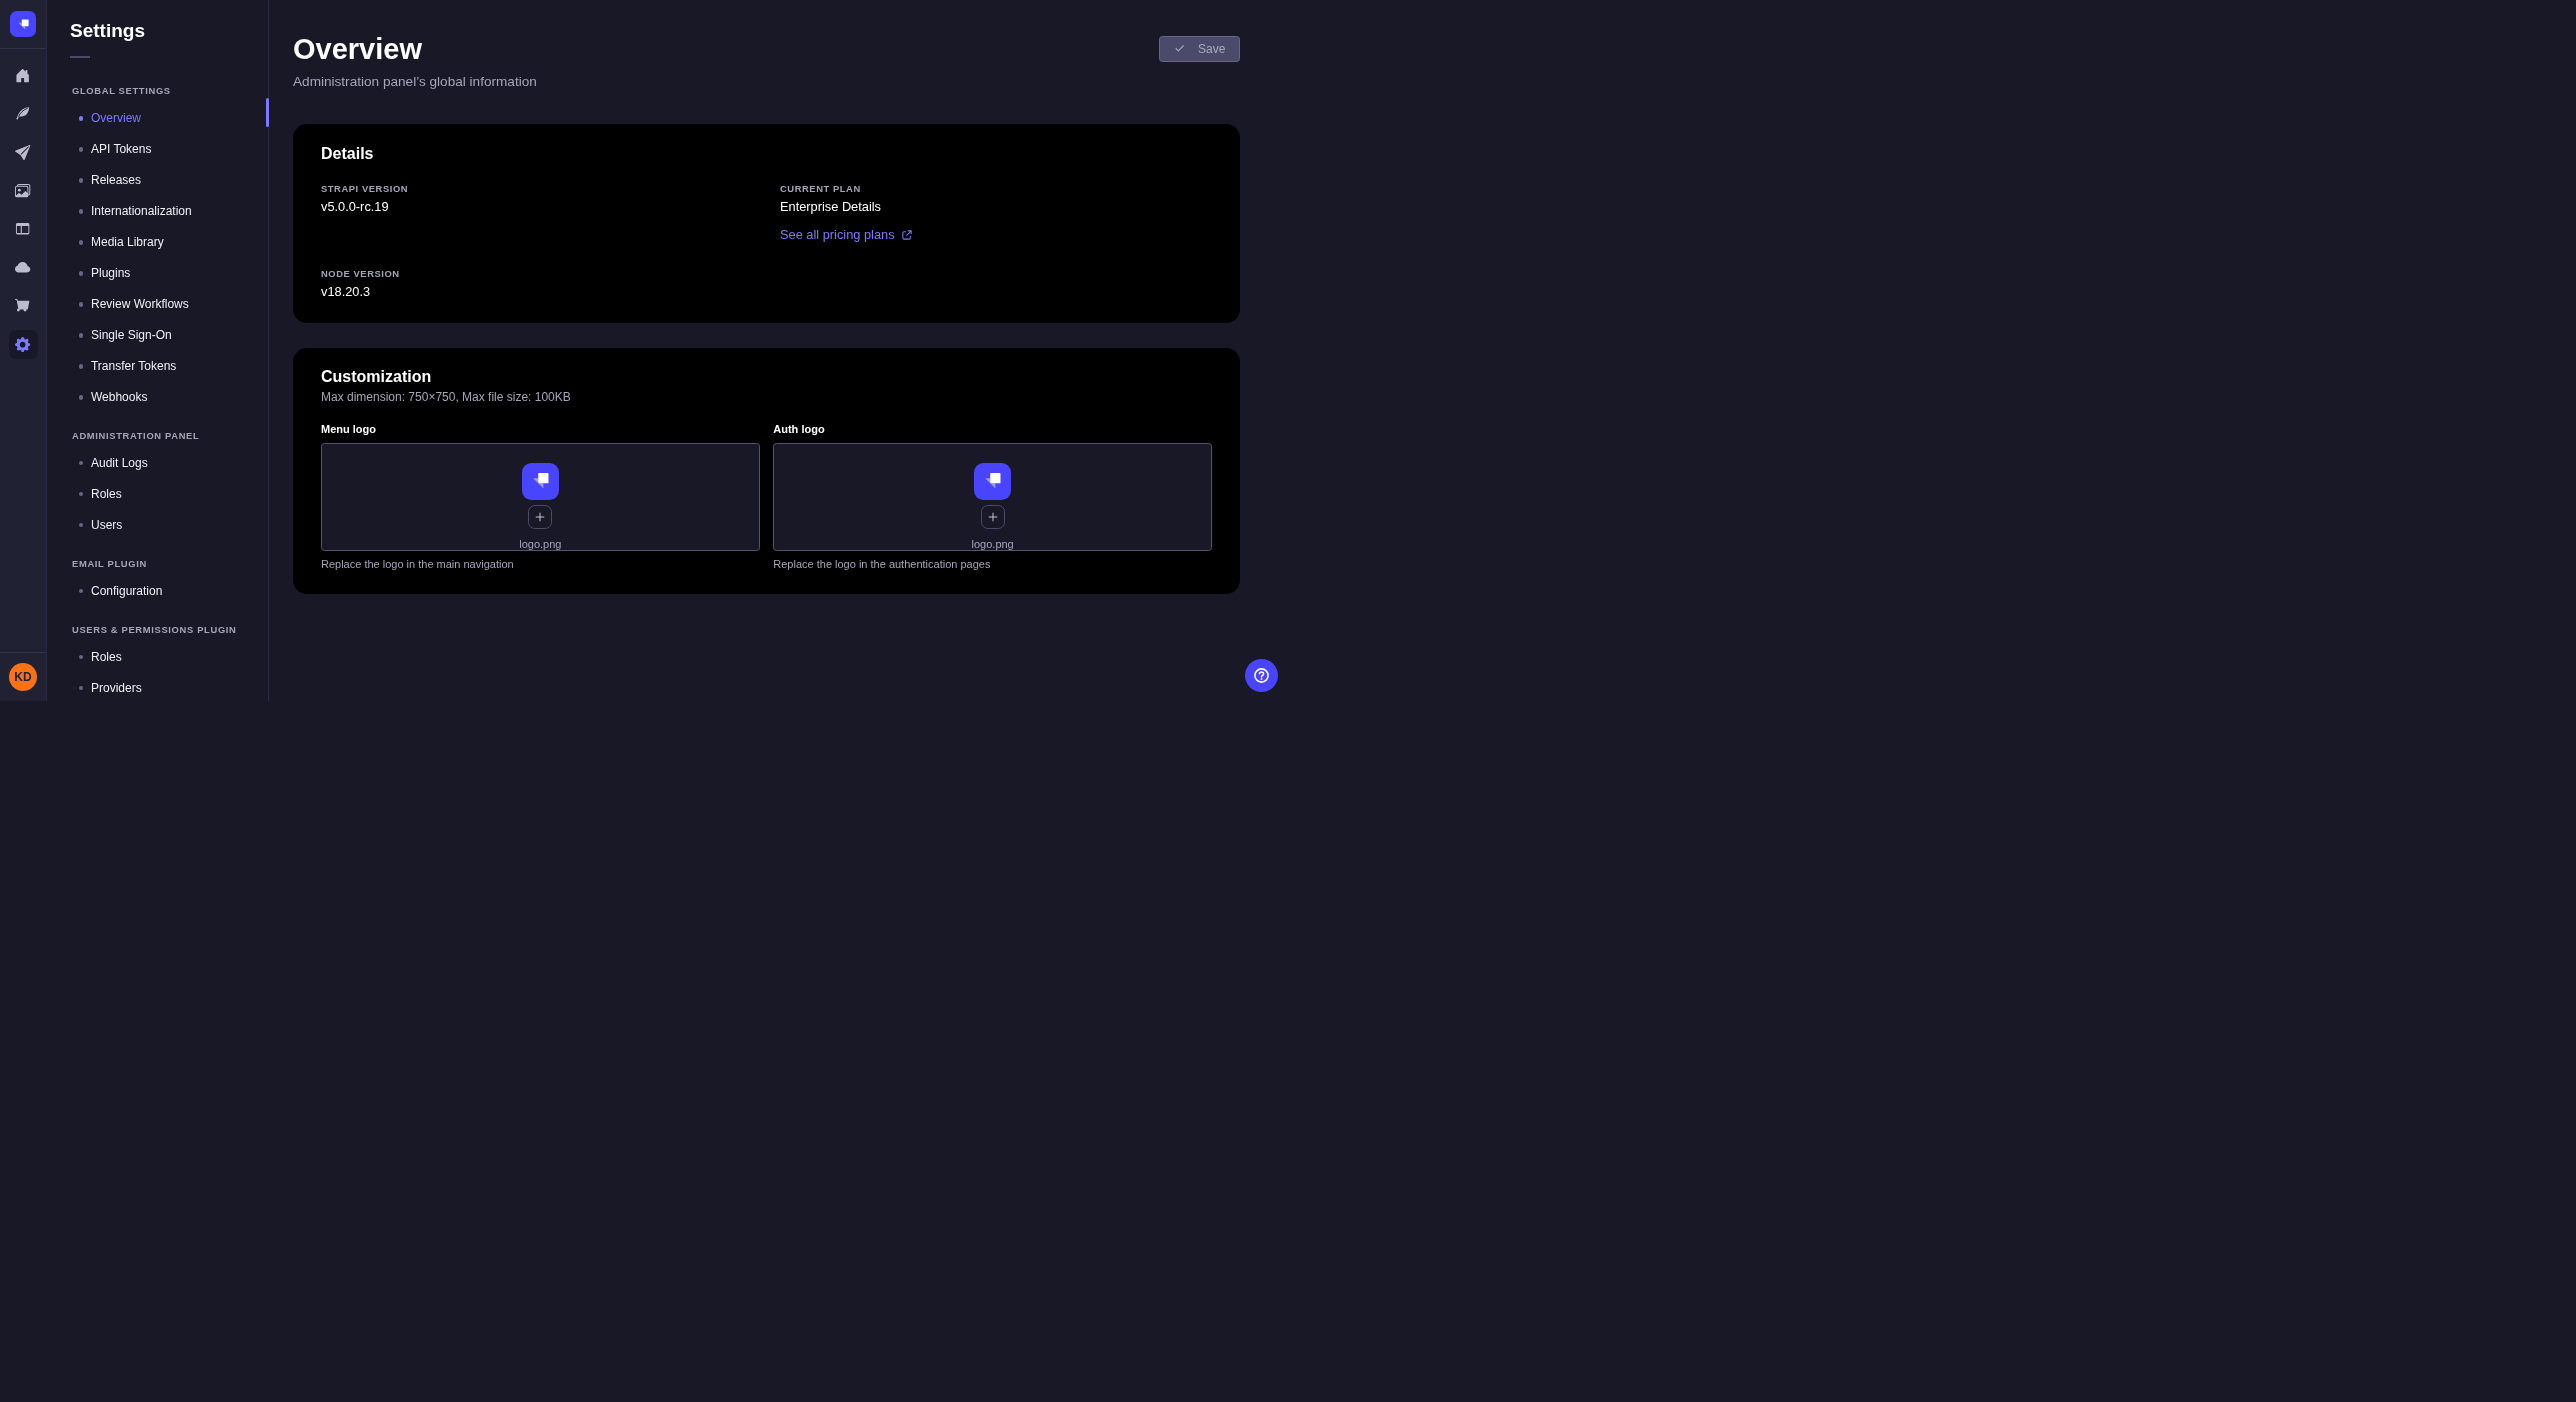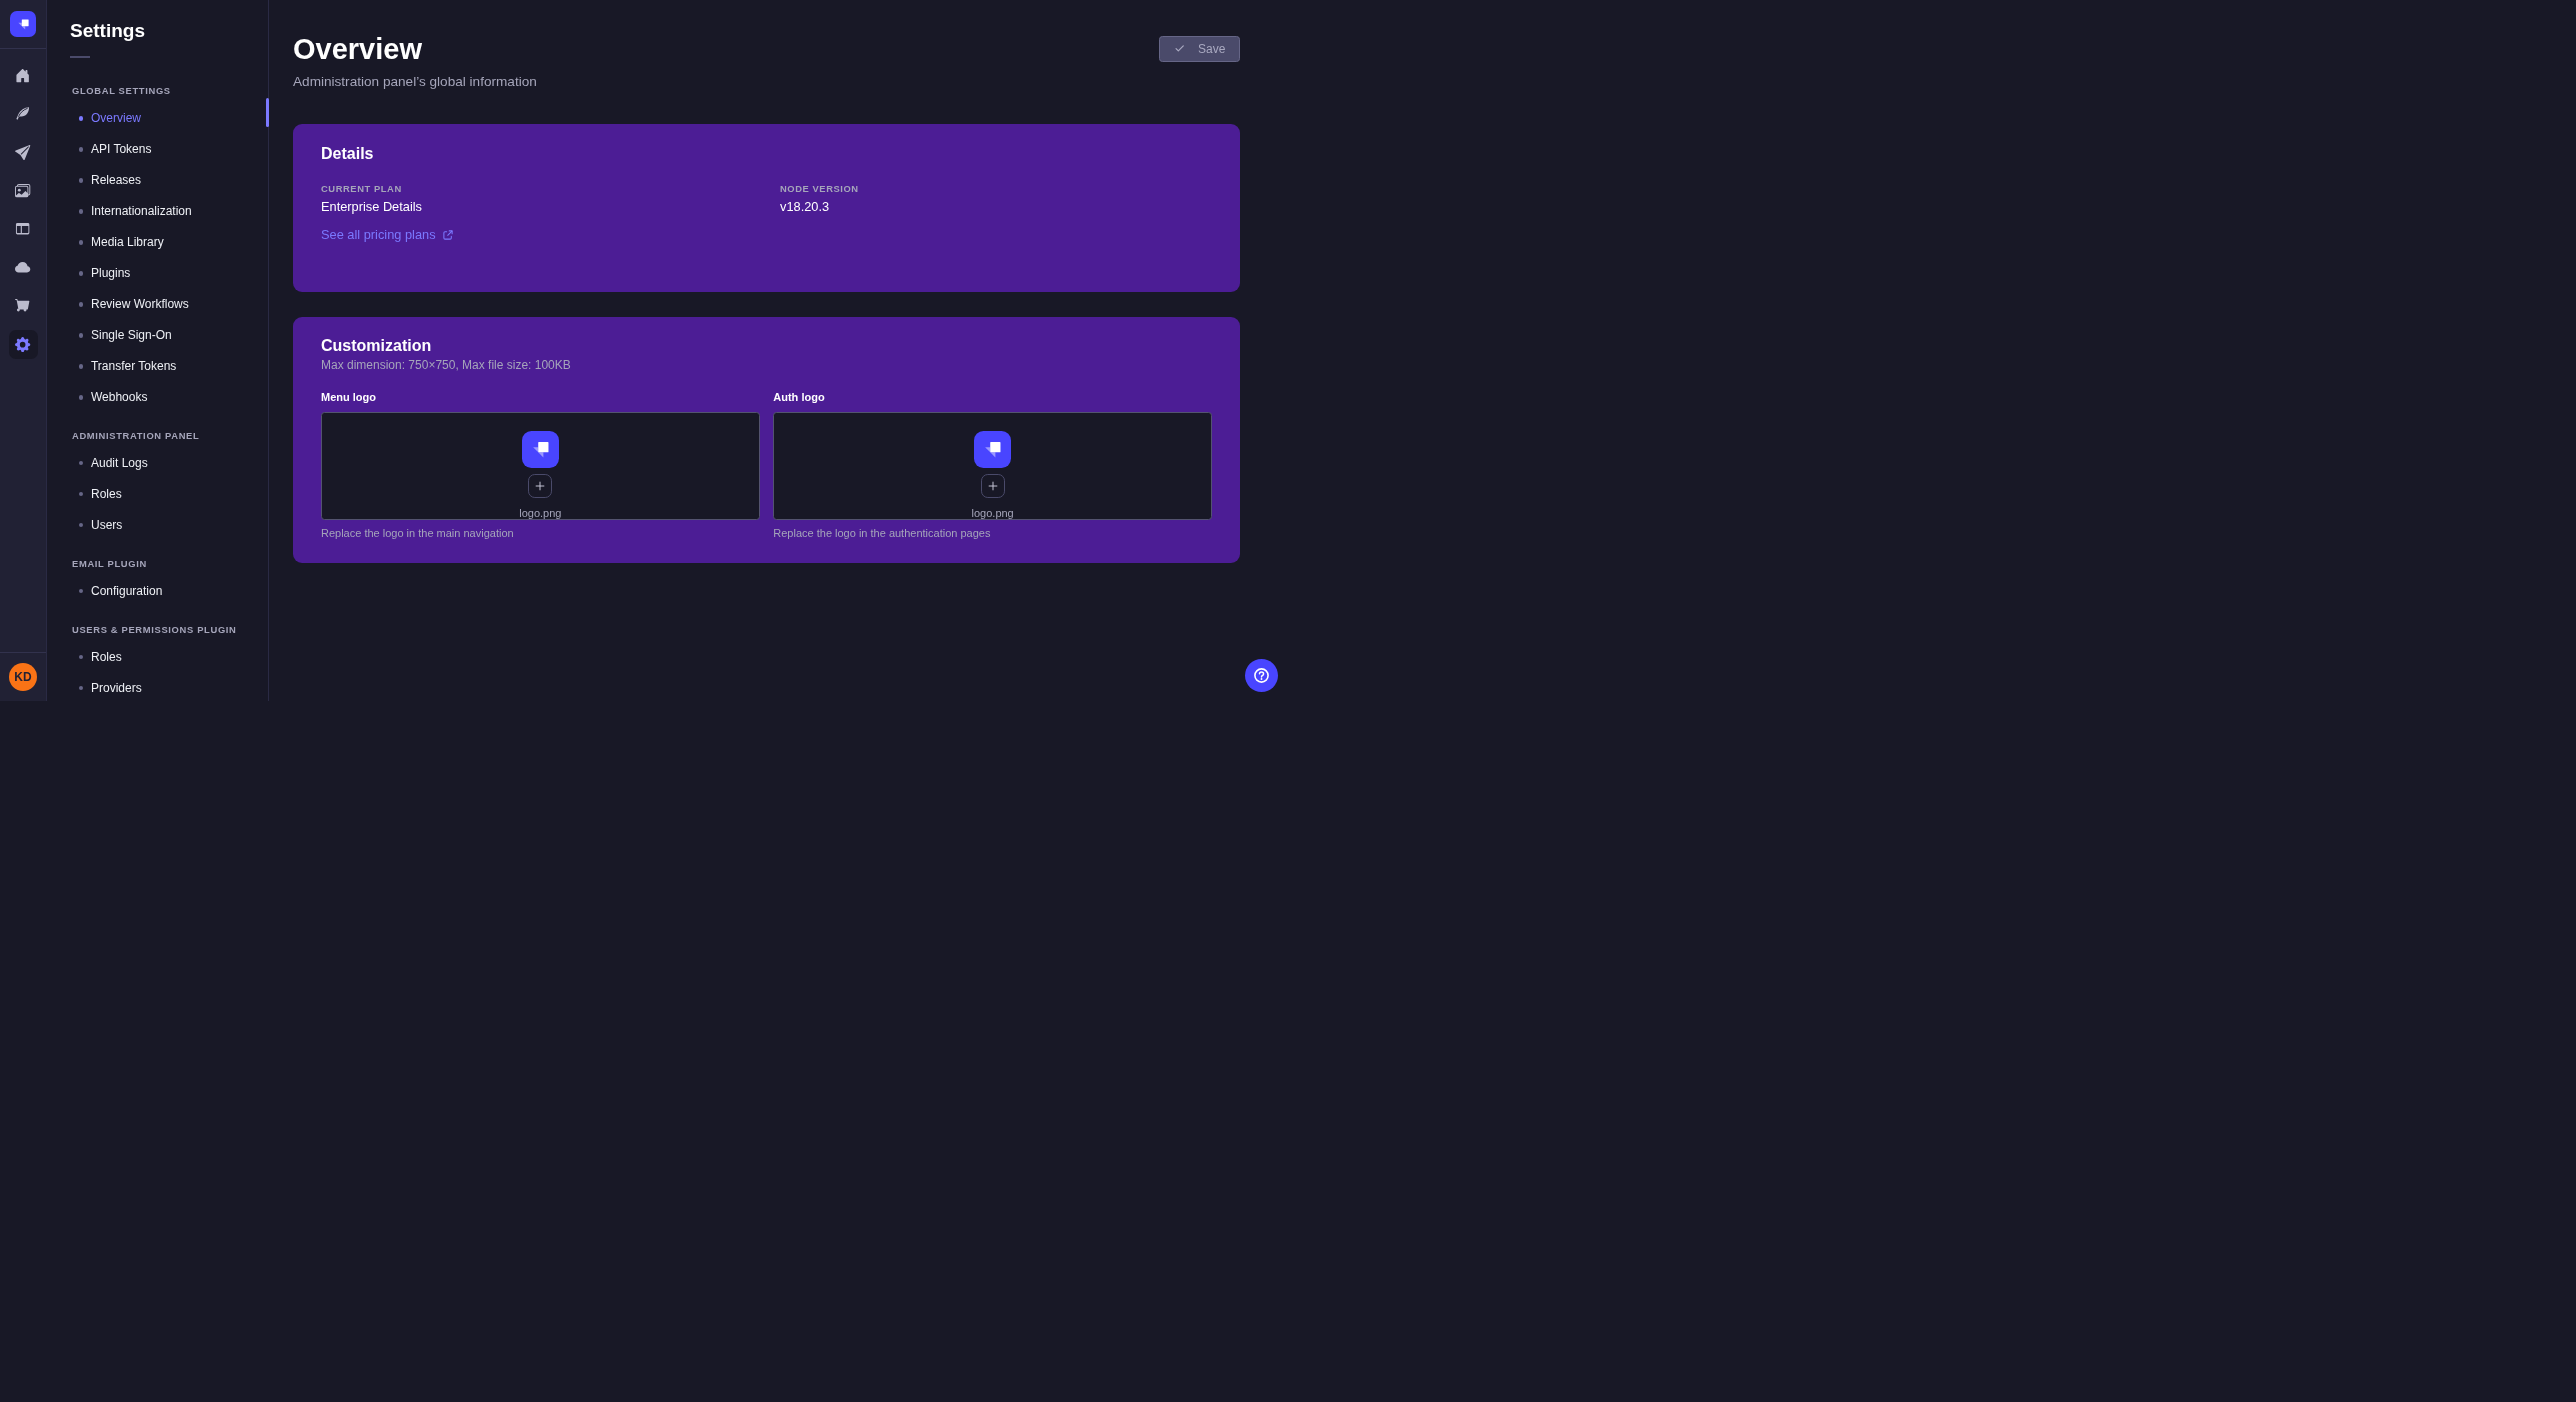--- a/index.html
+++ b/index.html
@@ -82,21 +82,21 @@
   .page-subtitle { margin-top:8.5px; font-size:13.6px; color:#a5a5ba; }
   .save-btn {
     margin-top:1.7px; height:26.4px; padding:0 13.6px;
     background:#4a4a6a; border:0.9px solid #666687; border-radius:3.4px;
     color:#a9a9c0; font-size:12px; font-family:inherit;
     display:flex; align-items:center; gap:13px; cursor:default;
   }
   .save-btn svg { width:11px; height:11px; }
 
   .card {
-    margin:0 48px; background:#4c1d95; border-radius:9px;
+    margin:0 48px; background:#000000; border-radius:14px;
     padding:20.4px 28px 24px 28px;
   }
   .details-card { margin-top:35px; }
   .card-title { font-size:16px; font-weight:600; color:#ffffff; }
   .card-sub { margin-top:3.4px; font-size:12px; color:#a5a5ba; }
 
   .details-grid {
     margin-top:20.4px; display:grid; grid-template-columns:1fr 1fr;
     grid-row-gap:25.6px; grid-column-gap:27px;
   }
@@ -319,20 +319,24 @@
             <path d="M13.5 4.2l-7.2 7.3L3 8.2" stroke="currentColor" stroke-width="1.8" fill="none" stroke-linecap="round" stroke-linejoin="round"></path>
           </svg>
       </span>
       <span>Save</span>
     </button>
   </div>
 
   <section class="card details-card">
     <h2 class="card-title">Details</h2>
     <div class="details-grid">
+      <div>
+        <div class="field-label">STRAPI VERSION</div>
+        <div class="field-value">v5.0.0-rc.19</div>
+      </div>
       <div>
         <div class="field-label">CURRENT PLAN</div>
         <div class="field-value">Enterprise Details</div>
         <a class="pricing-link">
           <span>See all pricing plans</span>
           <span>
             <svg viewBox="0 0 16 16" fill="none" stroke="currentColor" stroke-width="1.4" stroke-linecap="round" stroke-linejoin="round">
               <path d="M6.2 3.6H4A1.5 1.5 0 0 0 2.5 5.1v6.9A1.5 1.5 0 0 0 4 13.5h6.9a1.5 1.5 0 0 0 1.5-1.5V9.8"></path>
               <path d="M9.6 2.5h3.9v3.9"></path>
               <path d="M13.2 2.8L7.6 8.4"></path>

